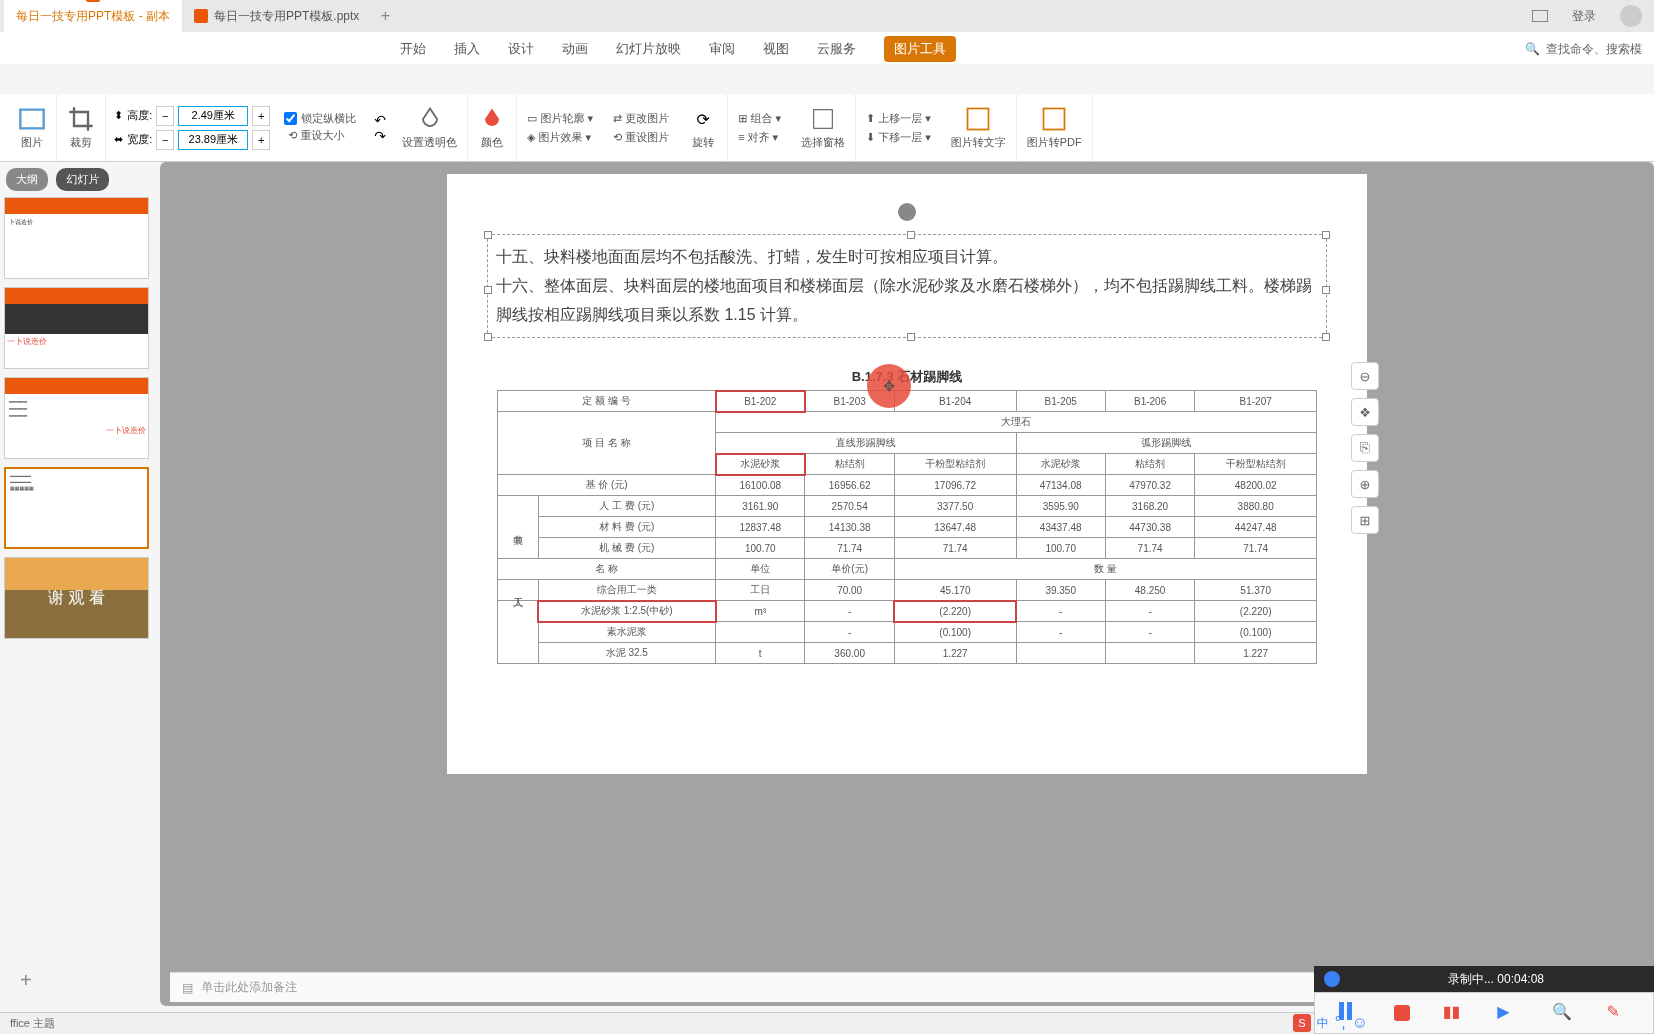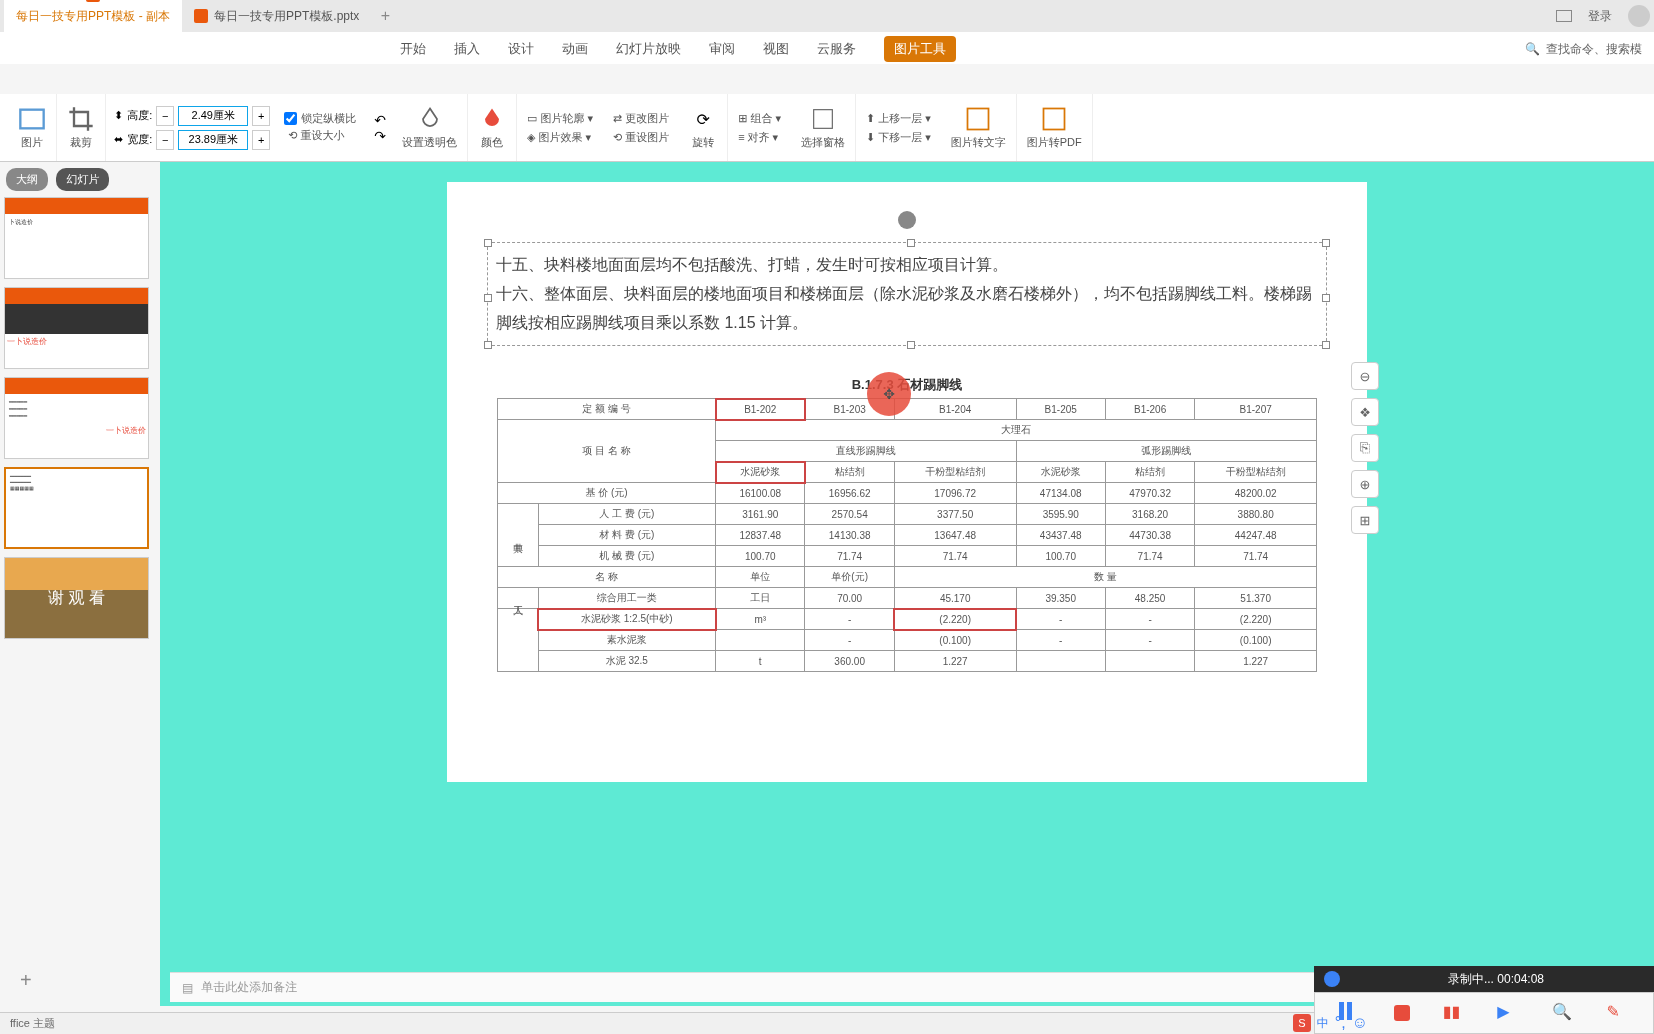--- a/index.html
+++ b/index.html
@@ -4,21 +4,21 @@
 <style>
 * { margin: 0; padding: 0; box-sizing: border-box; font-family: "Microsoft YaHei", sans-serif; }
 body { background: #f5f5f5; width: 1654px; height: 1034px; overflow: hidden; position: relative; }
 
 
 .tab-bar { height: 32px; background: #e8e8e8; display: flex; align-items: center; padding-left: 4px; }
 .tab { display: flex; align-items: center; padding: 6px 12px; font-size: 12px; color: #555; gap: 6px; }
 .tab.active { background: #fff; color: #d97706; flex-direction: column; }
 .tab-icon { width: 14px; height: 14px; background: #ea580c; border-radius: 2px; }
 .tab-add { width: 28px; height: 28px; display: flex; align-items: center; justify-content: center; font-size: 16px; color: #888; cursor: pointer; }
-.tab-right { margin-left: auto; display: flex; align-items: center; gap: 16px; padding-right: 4px; }
+.tab-right { margin-left: auto; display: flex; align-items: center; gap: 24px; padding-right: 12px; }
 .login { font-size: 12px; color: #666; }
 .avatar { width: 22px; height: 22px; background: #ccc; border-radius: 50%; }
 
 
 .quick-bar { height: 30px; background: #fff; border-bottom: 1px solid #ddd; display: flex; align-items: center; padding: 0 8px; gap: 8px; }
 .qa-icon { width: 16px; height: 16px; color: #888; }
 
 
 .menu-tabs { display: flex; align-items: center; height: 30px; background: #fff; padding-left: 400px; gap: 28px; font-size: 13px; }
 .menu-tab { color: #555; cursor: pointer; }
@@ -44,21 +44,21 @@
 .pill { display: inline-block; padding: 4px 10px; background: #666; color: #fff; border-radius: 10px; font-size: 11px; margin-right: 4px; }
 .pill.active { background: #555; }
 
 .thumbs { width: 155px; overflow-y: auto; padding: 0 4px; }
 .thumb { width: 145px; height: 82px; margin-bottom: 8px; border: 1px solid #ccc; background: #fff; position: relative; }
 .thumb.selected { border: 2px solid #d97706; }
 .thumb-header { height: 16px; background: #ea580c; }
 .thumb-content { padding: 4px; font-size: 6px; color: #333; }
 .thumb5 { background: linear-gradient(#e8a84f 40%, #8b6f3f 40%); display: flex; align-items: center; justify-content: center; color: #fff; font-size: 16px; }
 
-.canvas-area { flex: 1; background: #5eead4; padding: 20px 40px; position: relative; overflow: hidden; }
+.canvas-area { flex: 1; background: #a3a3a3; padding: 12px 40px; position: relative; overflow: hidden; border-radius: 6px; }
 .slide { width: 920px; height: 600px; background: #fff; margin: 0 auto; position: relative; padding: 60px 40px 20px; }
 
 .text-box { border: 1px dashed #999; padding: 8px; position: relative; }
 .text-content { font-size: 16px; color: #444; line-height: 1.8; font-family: SimSun, serif; }
 .handle { width: 8px; height: 8px; border: 1px solid #888; background: #fff; position: absolute; }
 .rotate-handle { width: 18px; height: 18px; background: #888; border-radius: 50%; position: absolute; top: -32px; left: 50%; transform: translateX(-50%); }
 
 .table-img { margin-top: 20px; padding: 10px; }
 .table-title { text-align: center; font-size: 13px; font-weight: bold; color: #333; margin-bottom: 4px; }
 .table-desc { font-size: 10px; color: #555; margin-bottom: 6px; }

